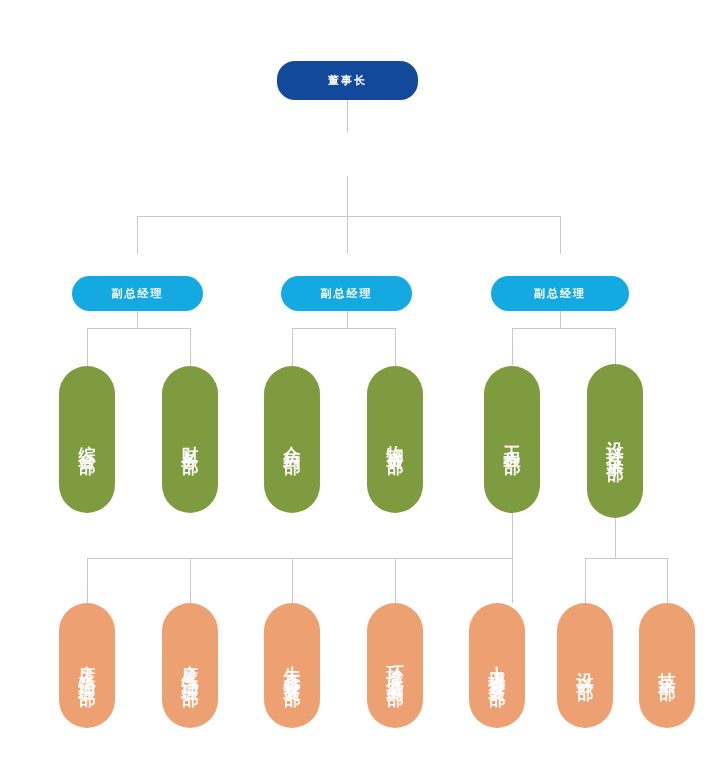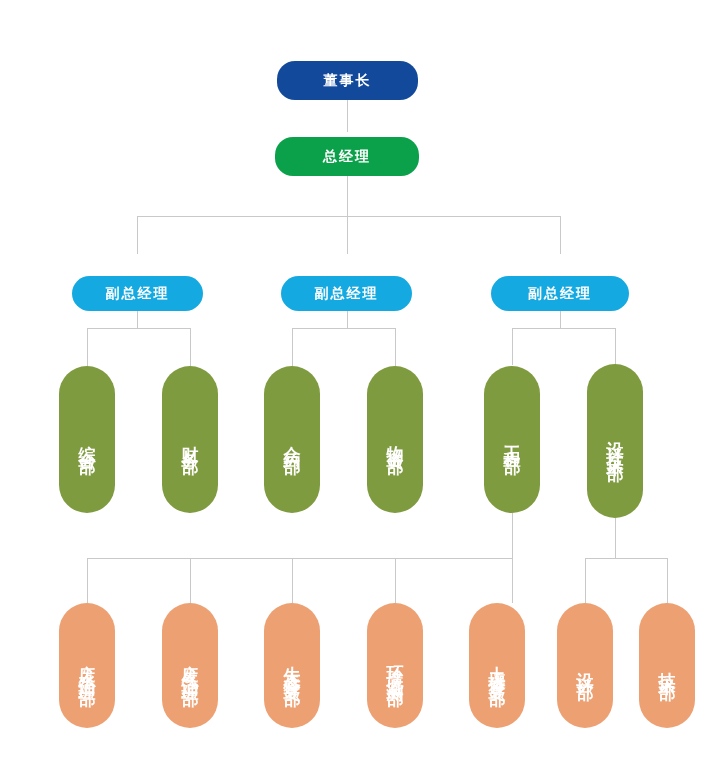--- a/index.html
+++ b/index.html
@@ -37,21 +37,21 @@
     color: #ffffff;
     font-weight: bold;
     letter-spacing: 1px;
     text-align: center;
     user-select: none;
   }
 
   
   .node-h {
     border-radius: 18px;
-    font-size: 14px;
+    font-size: 11px;
     letter-spacing: 2px;
   }
   .node-chair  { background: #12499b; }
   .node-gm     { background: #0ba04a; }
   .node-deputy { background: #15a9e1; margin-top: 22px; }
 
   
   .node-v {
     border-radius: 28px;
     font-size: 17px;
@@ -99,21 +99,20 @@
   <div class="line line-v" style="left:292px; top:558px; height:45px;"></div>
   <div class="line line-v" style="left:395px; top:558px; height:45px;"></div>
 
   <div class="line line-v" style="left:615px; top:518px; height:40px;"></div>
   <div class="line line-h" style="left:585px; top:558px; width:82px;"></div>
   <div class="line line-v" style="left:585px; top:558px; height:45px;"></div>
   <div class="line line-v" style="left:667px; top:558px; height:45px;"></div>
 
   <div class="node node-h node-chair" style="left:277px; top:61px; width:141px; height:39px;">董事长</div>
 
-  <div class="node node-h node-gm" style="left:275px; top:137px; width:144px; height:39px;">总经理</div>
 
   <div class="node node-h node-deputy" style="left:72px; top:254px; width:131px; height:35px;">副总经理</div>
   <div class="node node-h node-deputy" style="left:281px; top:254px; width:131px; height:35px;">副总经理</div>
   <div class="node node-h node-deputy" style="left:491px; top:254px; width:138px; height:35px;">副总经理</div>
 
   <div class="node node-v node-dept" style="left:59px; top:366px; width:56px; height:147px;">综合部</div>
   <div class="node node-v node-dept" style="left:162px; top:366px; width:56px; height:147px;">财务部</div>
   <div class="node node-v node-dept" style="left:264px; top:366px; width:56px; height:147px;">合约部</div>
   <div class="node node-v node-dept" style="left:367px; top:366px; width:56px; height:147px;">物资部</div>
   <div class="node node-v node-dept" style="left:484px; top:366px; width:56px; height:147px;">工程部</div>

